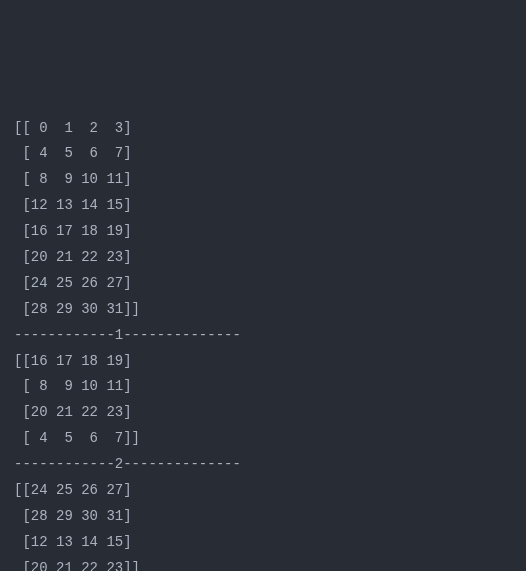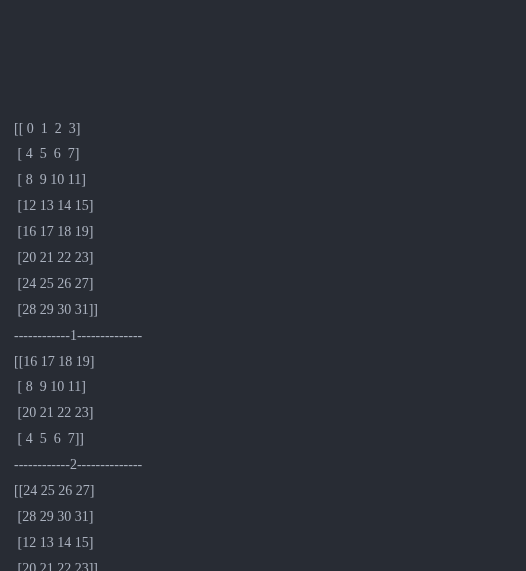--- a/index.html
+++ b/index.html
@@ -13,21 +13,20 @@
       font-family: 'Consolas', 'Monaco', 'Courier New', monospace;
       font-size: 14px;
       line-height: 1.85;
       padding: 12px 14px;
       width: 526px;
       height: 571px;
       white-space: pre;
     }
     .output-line {
       display: block;
-      font-family: Liberation Serif, serif;
     }
   </style>
 </head>
 <body>
 
 
 
 <div><span class="output-line">[[ 0  1  2  3]</span><span class="output-line"> [ 4  5  6  7]</span><span class="output-line"> [ 8  9 10 11]</span><span class="output-line"> [12 13 14 15]</span><span class="output-line"> [16 17 18 19]</span><span class="output-line"> [20 21 22 23]</span><span class="output-line"> [24 25 26 27]</span><span class="output-line"> [28 29 30 31]]</span><span class="output-line">------------1--------------</span><span class="output-line">[[16 17 18 19]</span><span class="output-line"> [ 8  9 10 11]</span><span class="output-line"> [20 21 22 23]</span><span class="output-line"> [ 4  5  6  7]]</span><span class="output-line">------------2--------------</span><span class="output-line">[[24 25 26 27]</span><span class="output-line"> [28 29 30 31]</span><span class="output-line"> [12 13 14 15]</span><span class="output-line"> [20 21 22 23]]</span></div>
 
 

